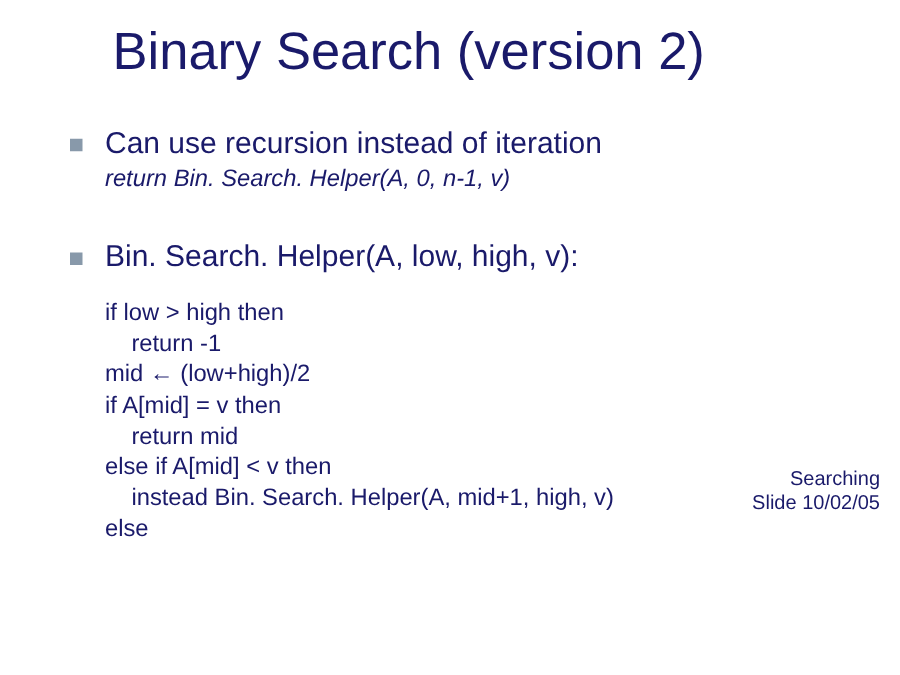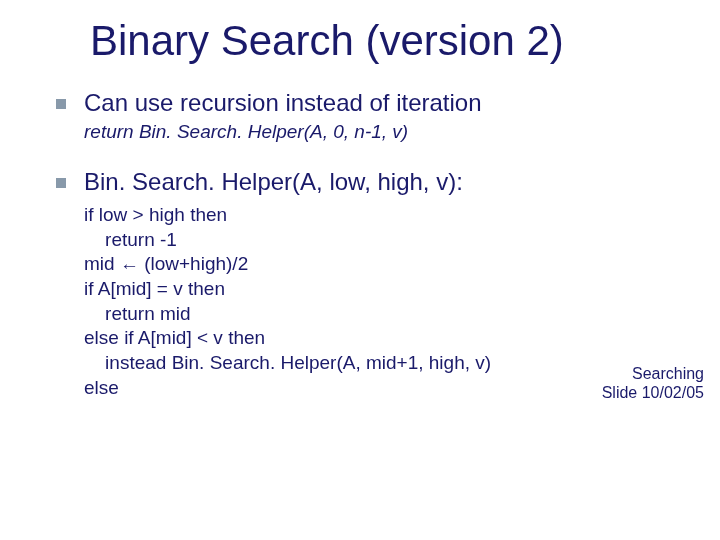--- a/index.html
+++ b/index.html
@@ -25,21 +25,21 @@
     font-weight: normal;
   }
   .body {
     padding: 6px 40px 0 56px;
     font-size: 24px;
     line-height: 1.25;
   }
   .bullet {
     display: flex;
     align-items: flex-start;
-    margin-top: 8px;
+    margin-top: 20px;
   }
   .bullet .sq {
     width: 10px;
     height: 10px;
     background: #8899aa;
     flex: 0 0 auto;
     margin-top: 11px;
     margin-right: 18px;
   }
   .bullet .txt {
@@ -48,28 +48,28 @@
   .sub {
     font-size: 19px;
     margin-left: 28px;
     margin-top: 2px;
     line-height: 1.3;
     font-style: italic;
   }
   .code {
     font-size: 19px;
     margin-left: 28px;
-    margin-top: 6px;
+    margin-top: 18px;
     line-height: 1.3;
   }
   .code .ln { display: block; white-space: pre; }
   .footer {
     position: absolute;
     right: 16px;
-    bottom: 10px;
+    bottom: 0;
     text-align: right;
     font-size: 16px;
     line-height: 1.2;
   }
 </style>
 </head>
 <body>
 
 <div class="slide">
 

